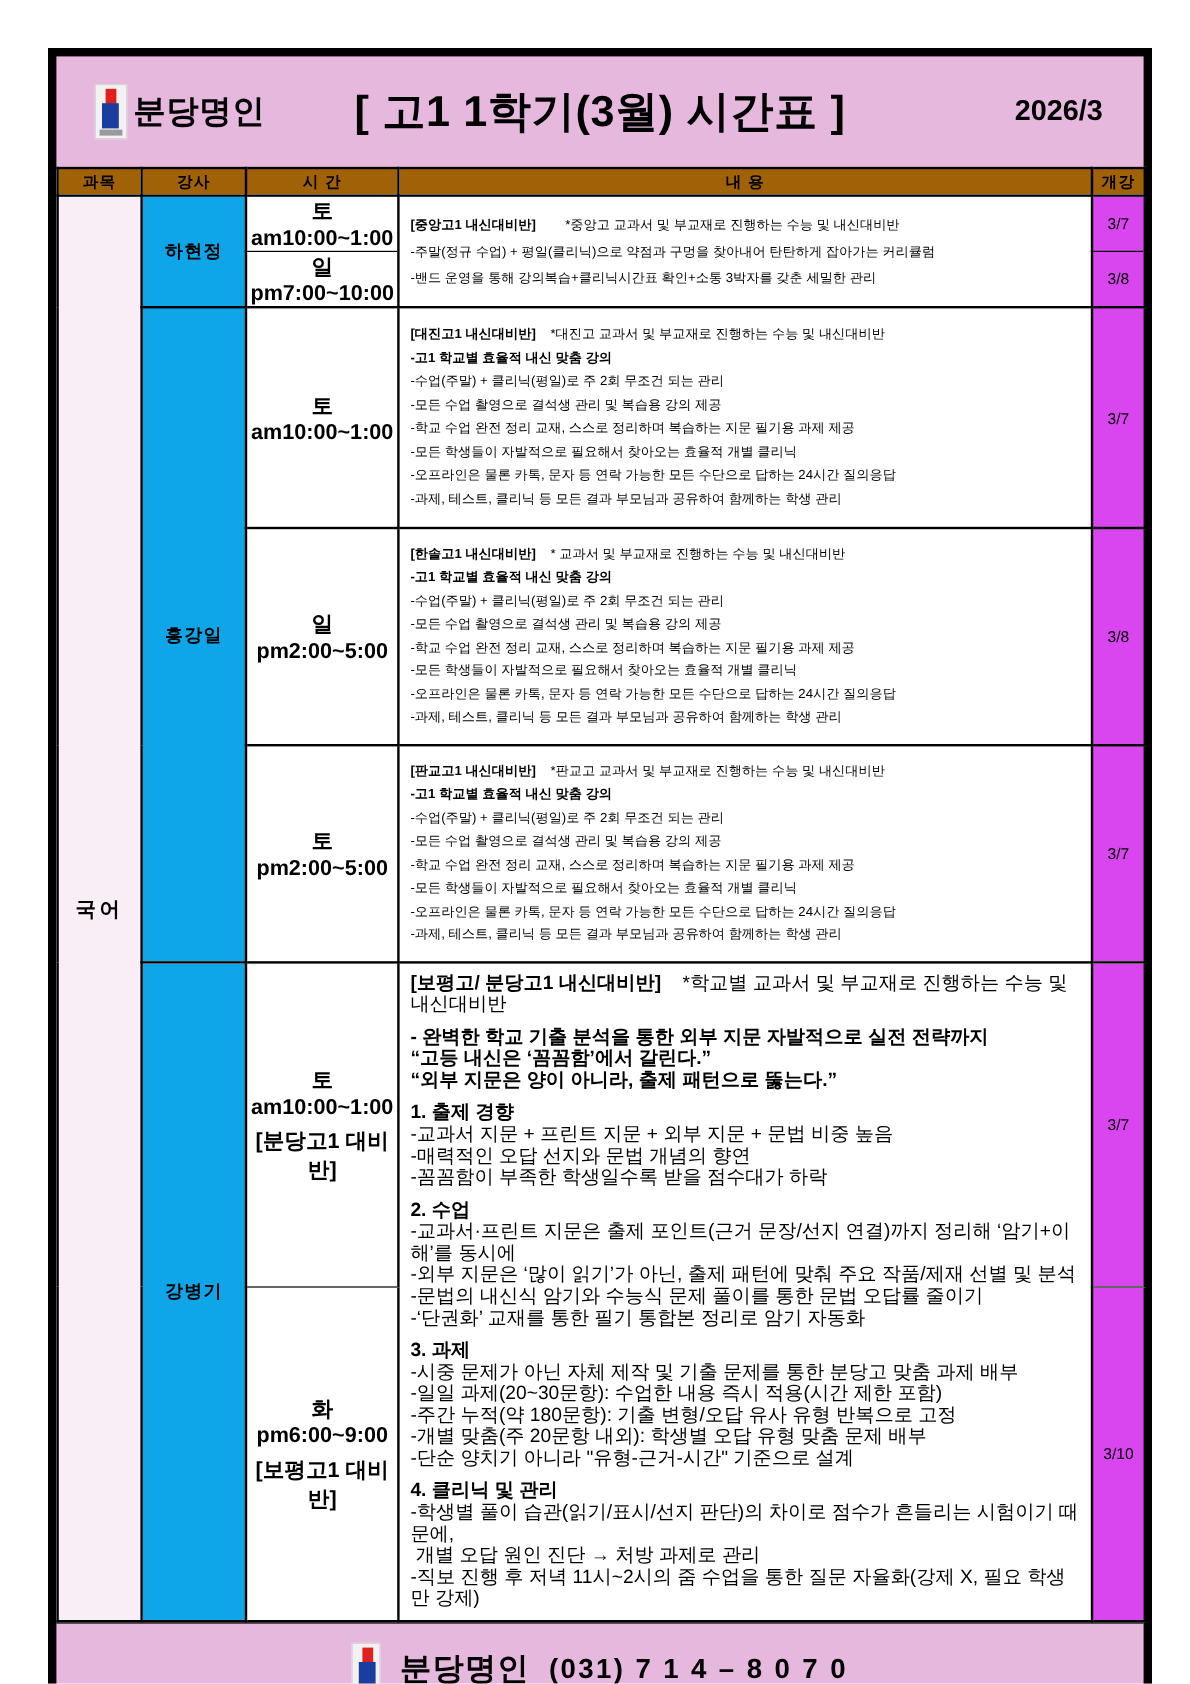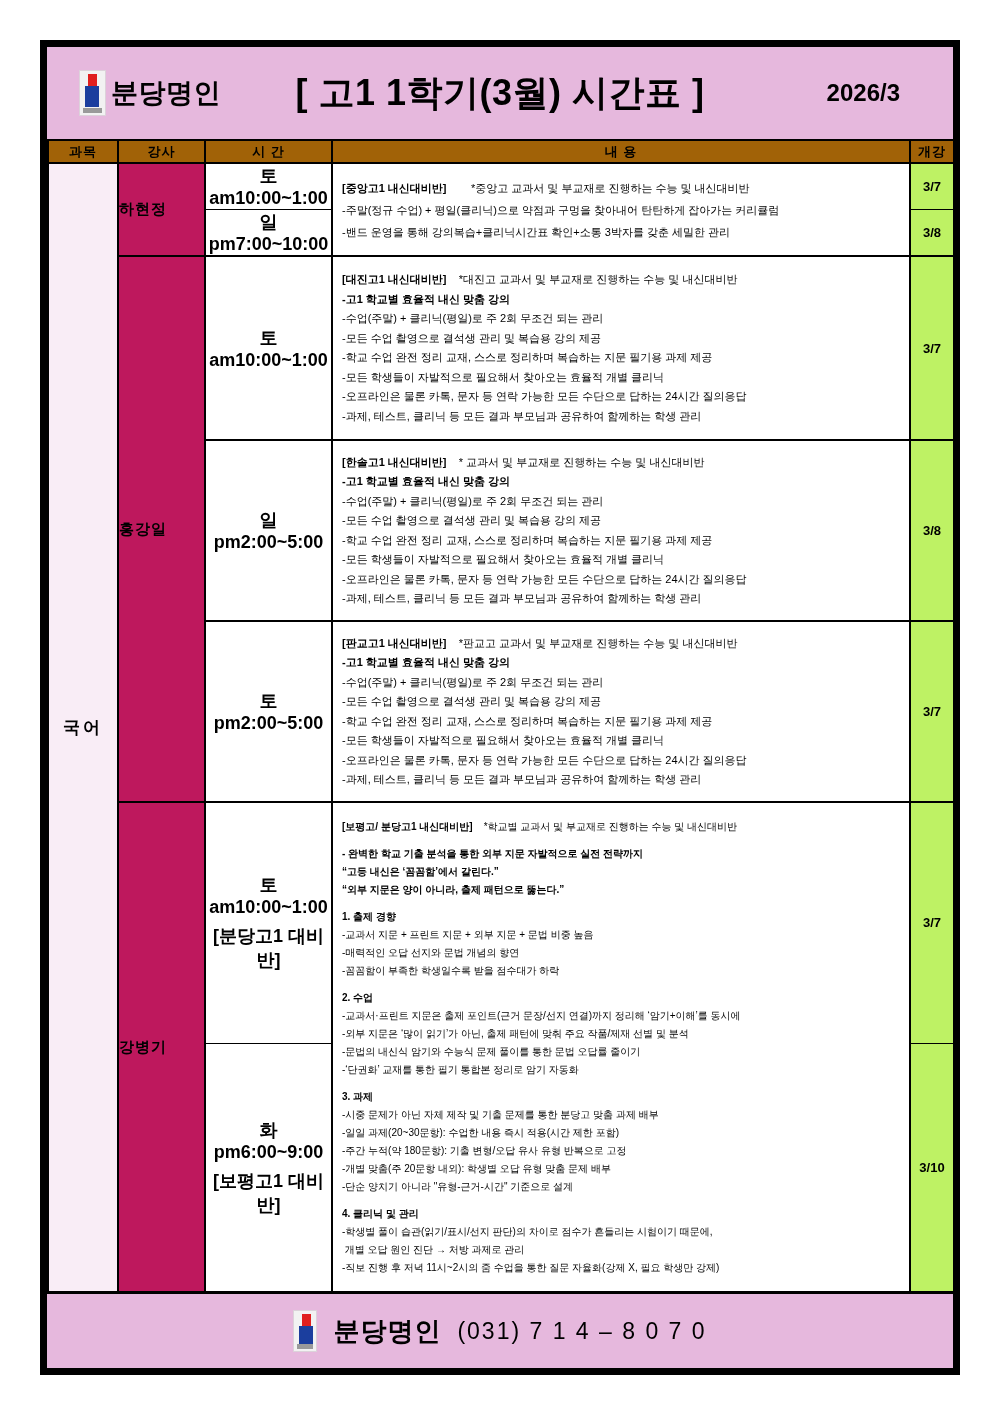--- a/index.html
+++ b/index.html
@@ -19,49 +19,49 @@
   .logo-icon .red{position:absolute;top:3px;left:8px;width:9px;height:14px;background:#e01f1f;}
   .logo-icon .blue{position:absolute;top:15px;left:5px;width:14px;height:21px;background:#1b3e9e;}
   .logo-icon .base{position:absolute;bottom:2px;left:3px;right:3px;height:5px;background:#9a9a9a;}
   .brand-name{font-size:27px;font-weight:bold;letter-spacing:0.5px;}
   .page-title{
     position:absolute;left:120px;right:120px;top:0;height:92px;
     display:flex;align-items:center;justify-content:center;
     font-size:36px;font-weight:bold;letter-spacing:0.5px;white-space:pre;
   }
   .schedule-date{
-    position:absolute;right:53px;top:0;height:92px;display:flex;align-items:center;
+    position:absolute;right:34px;top:0;height:92px;display:flex;align-items:center;
     font-size:24px;font-weight:bold;
   }
   
   table.timetable{border-collapse:collapse;table-layout:fixed;width:906px;background:#fff;}
   .timetable th,.timetable td{border:2px solid #000;padding:0;overflow:hidden;}
   .timetable th{background:#a16207;font-size:13px;font-weight:bold;height:21px;letter-spacing:1px;}
   td.subject{background:#f9edf6;text-align:center;vertical-align:middle;font-size:17px;font-weight:bold;letter-spacing:3px;font-family:Liberation Mono, monospace;}
-  td.teacher{text-align:left;vertical-align:middle;font-size:15px;font-weight:bold;letter-spacing:1px;background:#be185d;}
+  td.teacher{text-align:center;vertical-align:middle;font-size:15px;font-weight:bold;letter-spacing:1px;background:#0ea5e9;}
   td.time{text-align:center;vertical-align:middle;font-size:18px;font-weight:bold;background:#fff;}
   td.time .t2{margin-top:6px;}
-  td.start{text-align:center;vertical-align:middle;font-size:13px;font-weight:bold;background:#bef264;}
+  td.start{text-align:center;vertical-align:middle;font-size:13px;font-weight:normal;background:#d946ef;}
   td.content{vertical-align:middle;padding:8px 6px 8px 9px;background:#fff;}
   .thinb{border-bottom-width:1px !important;}
   .thint{border-top-width:1px !important;}
   .cl{white-space:pre-wrap;font-size:11px;line-height:19.5px;}
   .roomy .cl{line-height:22px;}
-  .dense .cl{line-height:18px;font-size:10px;}
+  .dense .cl{line-height:18px;font-size:16px;}
   .cl.b{font-weight:bold;}
   .cl b{font-weight:bold;}
   .sp{height:9px;}
   
   .footer-band{
     height:74px;display:flex;align-items:center;justify-content:center;gap:16px;
     border-top:1px solid #000;
   }
   .footer-logo{width:22px;height:40px;}
   .footer-brand{font-size:26px;font-weight:bold;letter-spacing:1px;}
-  .footer-phone{font-size:23px;font-weight:normal;letter-spacing:2px;white-space:pre;}
+  .footer-phone{font-size:23px;font-weight:bold;letter-spacing:2px;white-space:pre;}
 </style>
 </head>
 <body>
 
 <div class="frame">
 
   <div class="header-band">
     <div class="brand">
       <div class="logo-icon">
         <div class="red"></div>

